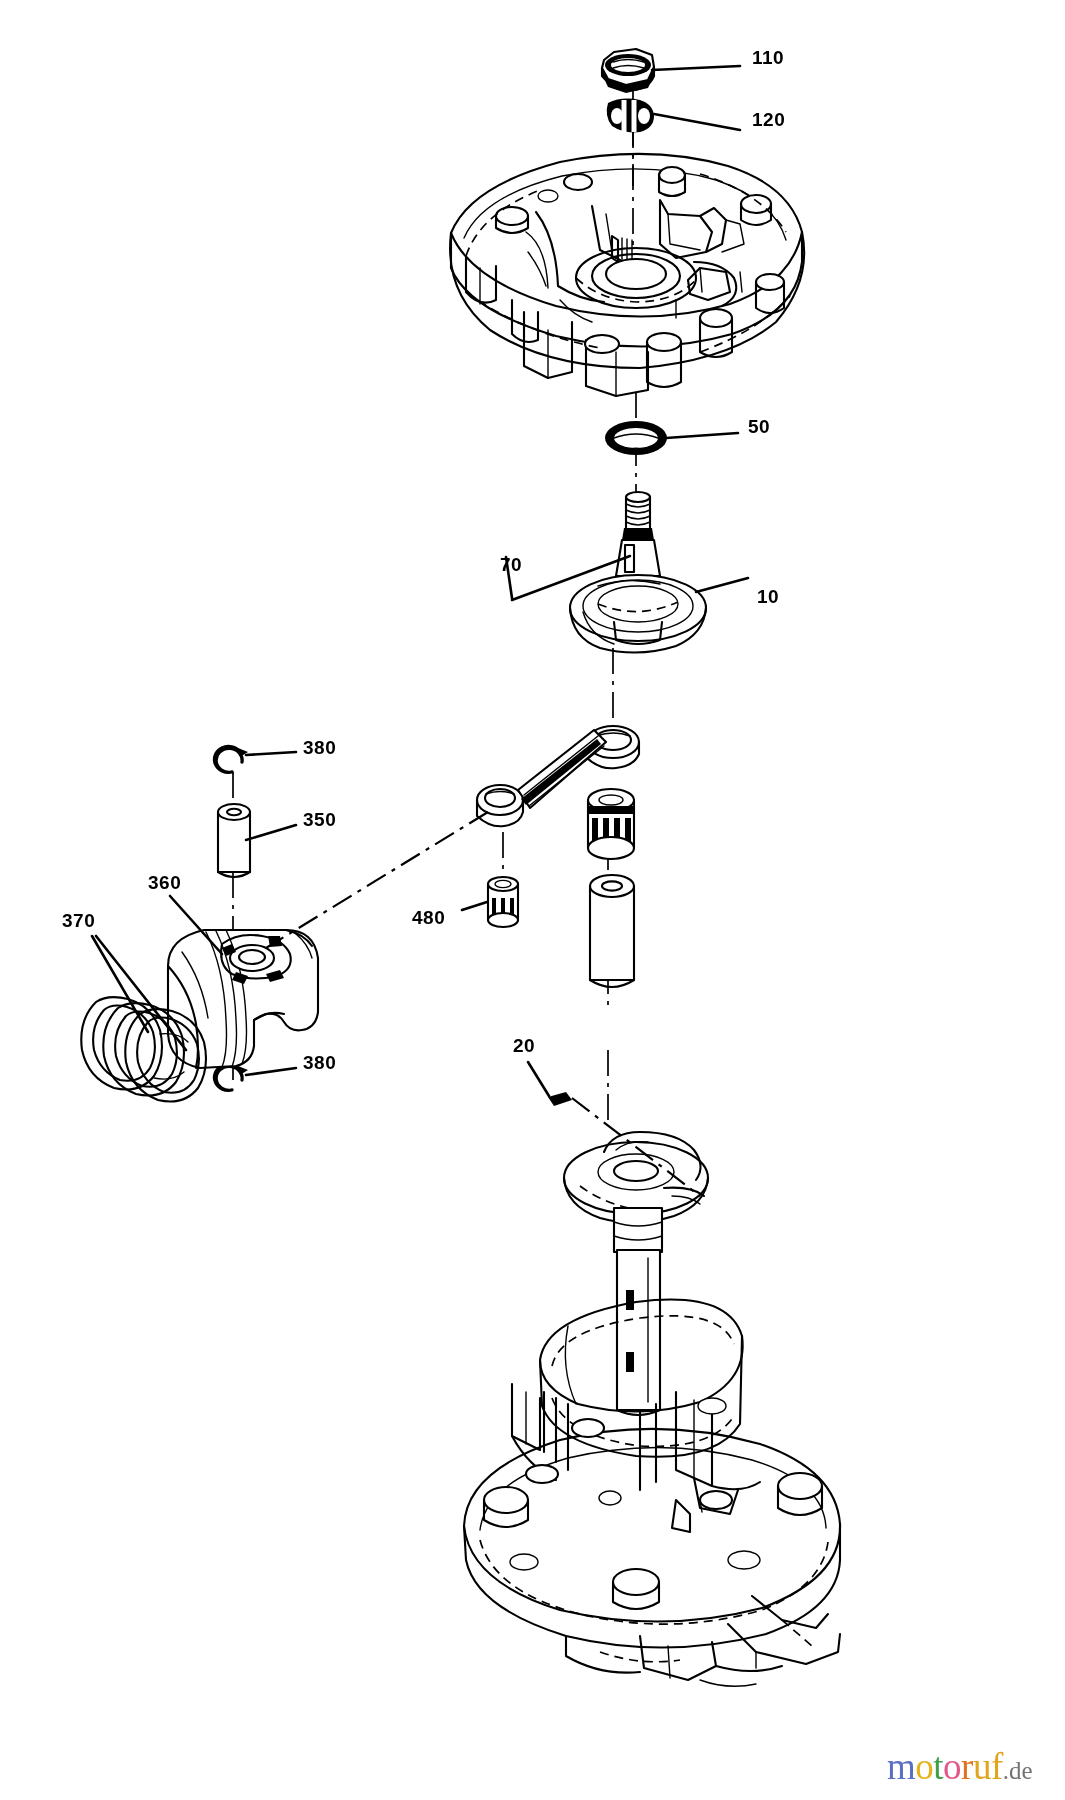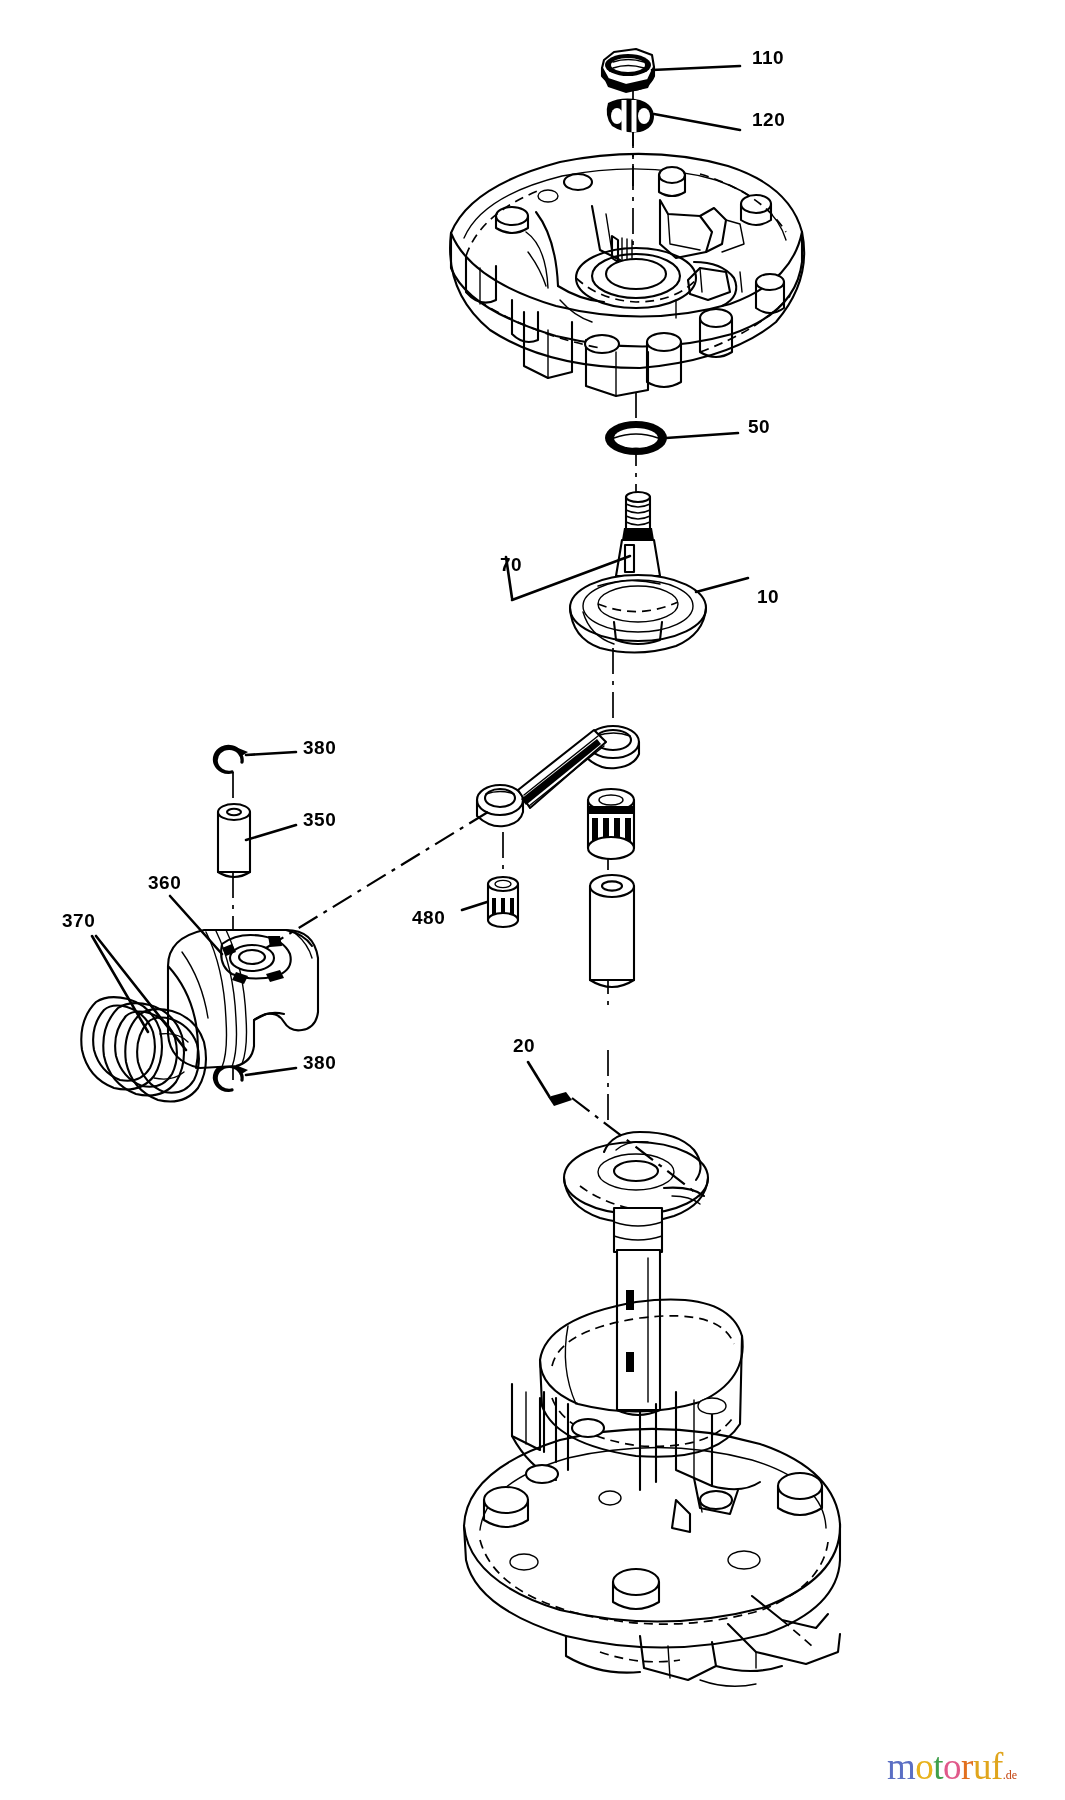--- a/index.html
+++ b/index.html
@@ -20,21 +20,21 @@
   #watermark{
     position:absolute;
     left:887px; top:1748px;
     font-family:"Liberation Serif", serif;
     font-size:37px;
     line-height:1;
     white-space:nowrap;
     user-select:none;
   }
   #watermark .wm{letter-spacing:-0.5px;}
-  #watermark .suffix{font-size:12px;color:#c2410c;letter-spacing:0;font-family:Liberation Serif, serif;}
+  #watermark .suffix{font-size:25px;color:#737373;letter-spacing:0;font-family:Liberation Serif, serif;}
 </style>
 </head>
 <body>
 
 <div id="stage">
 
   <svg class="diagram" viewBox="0 0 1065 1800" aria-hidden="true">
     <defs>
       <style>
         .ln   { fill:none; stroke:#000; stroke-width:2.1; stroke-linecap:round; stroke-linejoin:round; }

